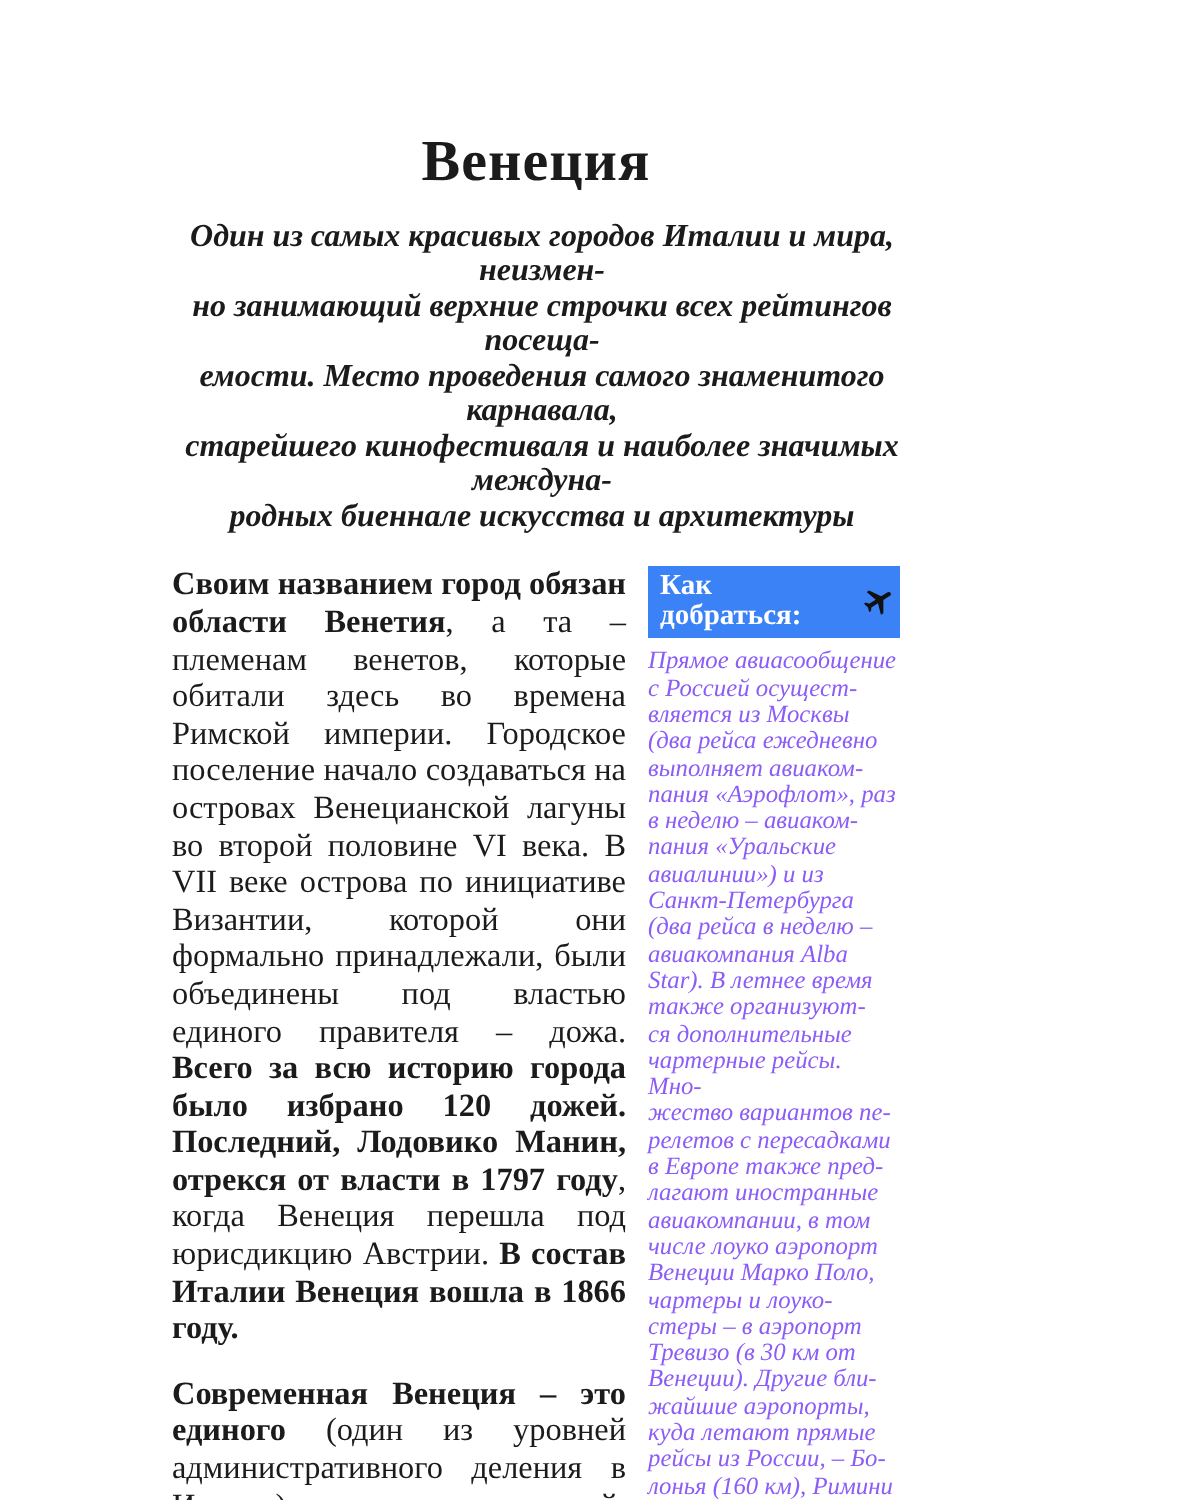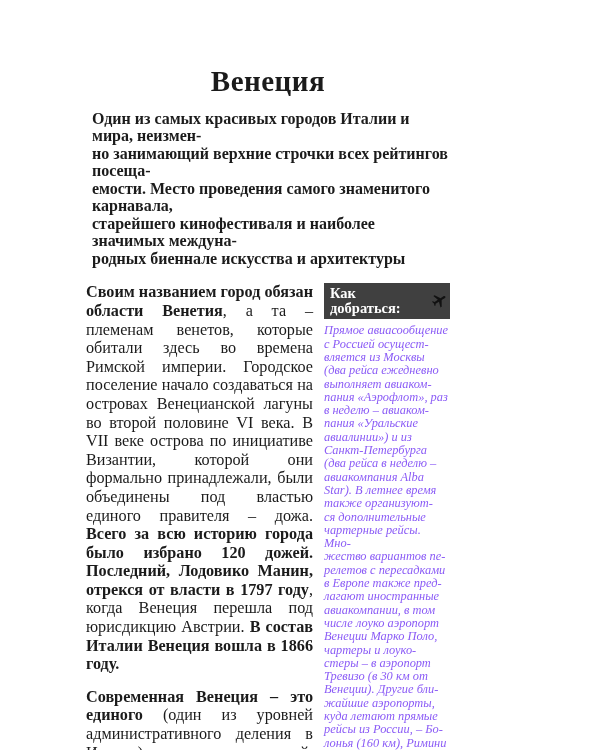--- a/index.html
+++ b/index.html
@@ -24,21 +24,23 @@
     line-height: 1.1;
     font-weight: bold;
     text-align: center;
     letter-spacing: 0.5px;
   }
   .intro {
     margin: 0 0 16px 6px;
     font-size: 16px;
     line-height: 17.5px;
     font-weight: bold;
+    text-align: center;
     white-space: pre-line;
+    font-style: italic;
   }
   .columns {
     display: flex;
     gap: 11px;
     align-items: flex-start;
   }
   .main-col {
     width: 297px;
     font-size: 16.2px;
     line-height: 18.6px;
@@ -48,21 +50,21 @@
   .para:last-child { margin-bottom: 0; }
   .b { font-weight: bold; }
   .sidebar {
     width: 126px;
     flex: none;
   }
   .sb-header {
     display: flex;
     align-items: center;
     justify-content: space-between;
-    background: #404040;
+    background: #3b82f6;
     color: #ffffff;
     font-weight: bold;
     font-size: 14.5px;
     line-height: 1;
     padding: 3px 2px 4px 6px;
     box-sizing: border-box;
   }
   .sb-header .plane {
     flex: none;
     width: 17px;

